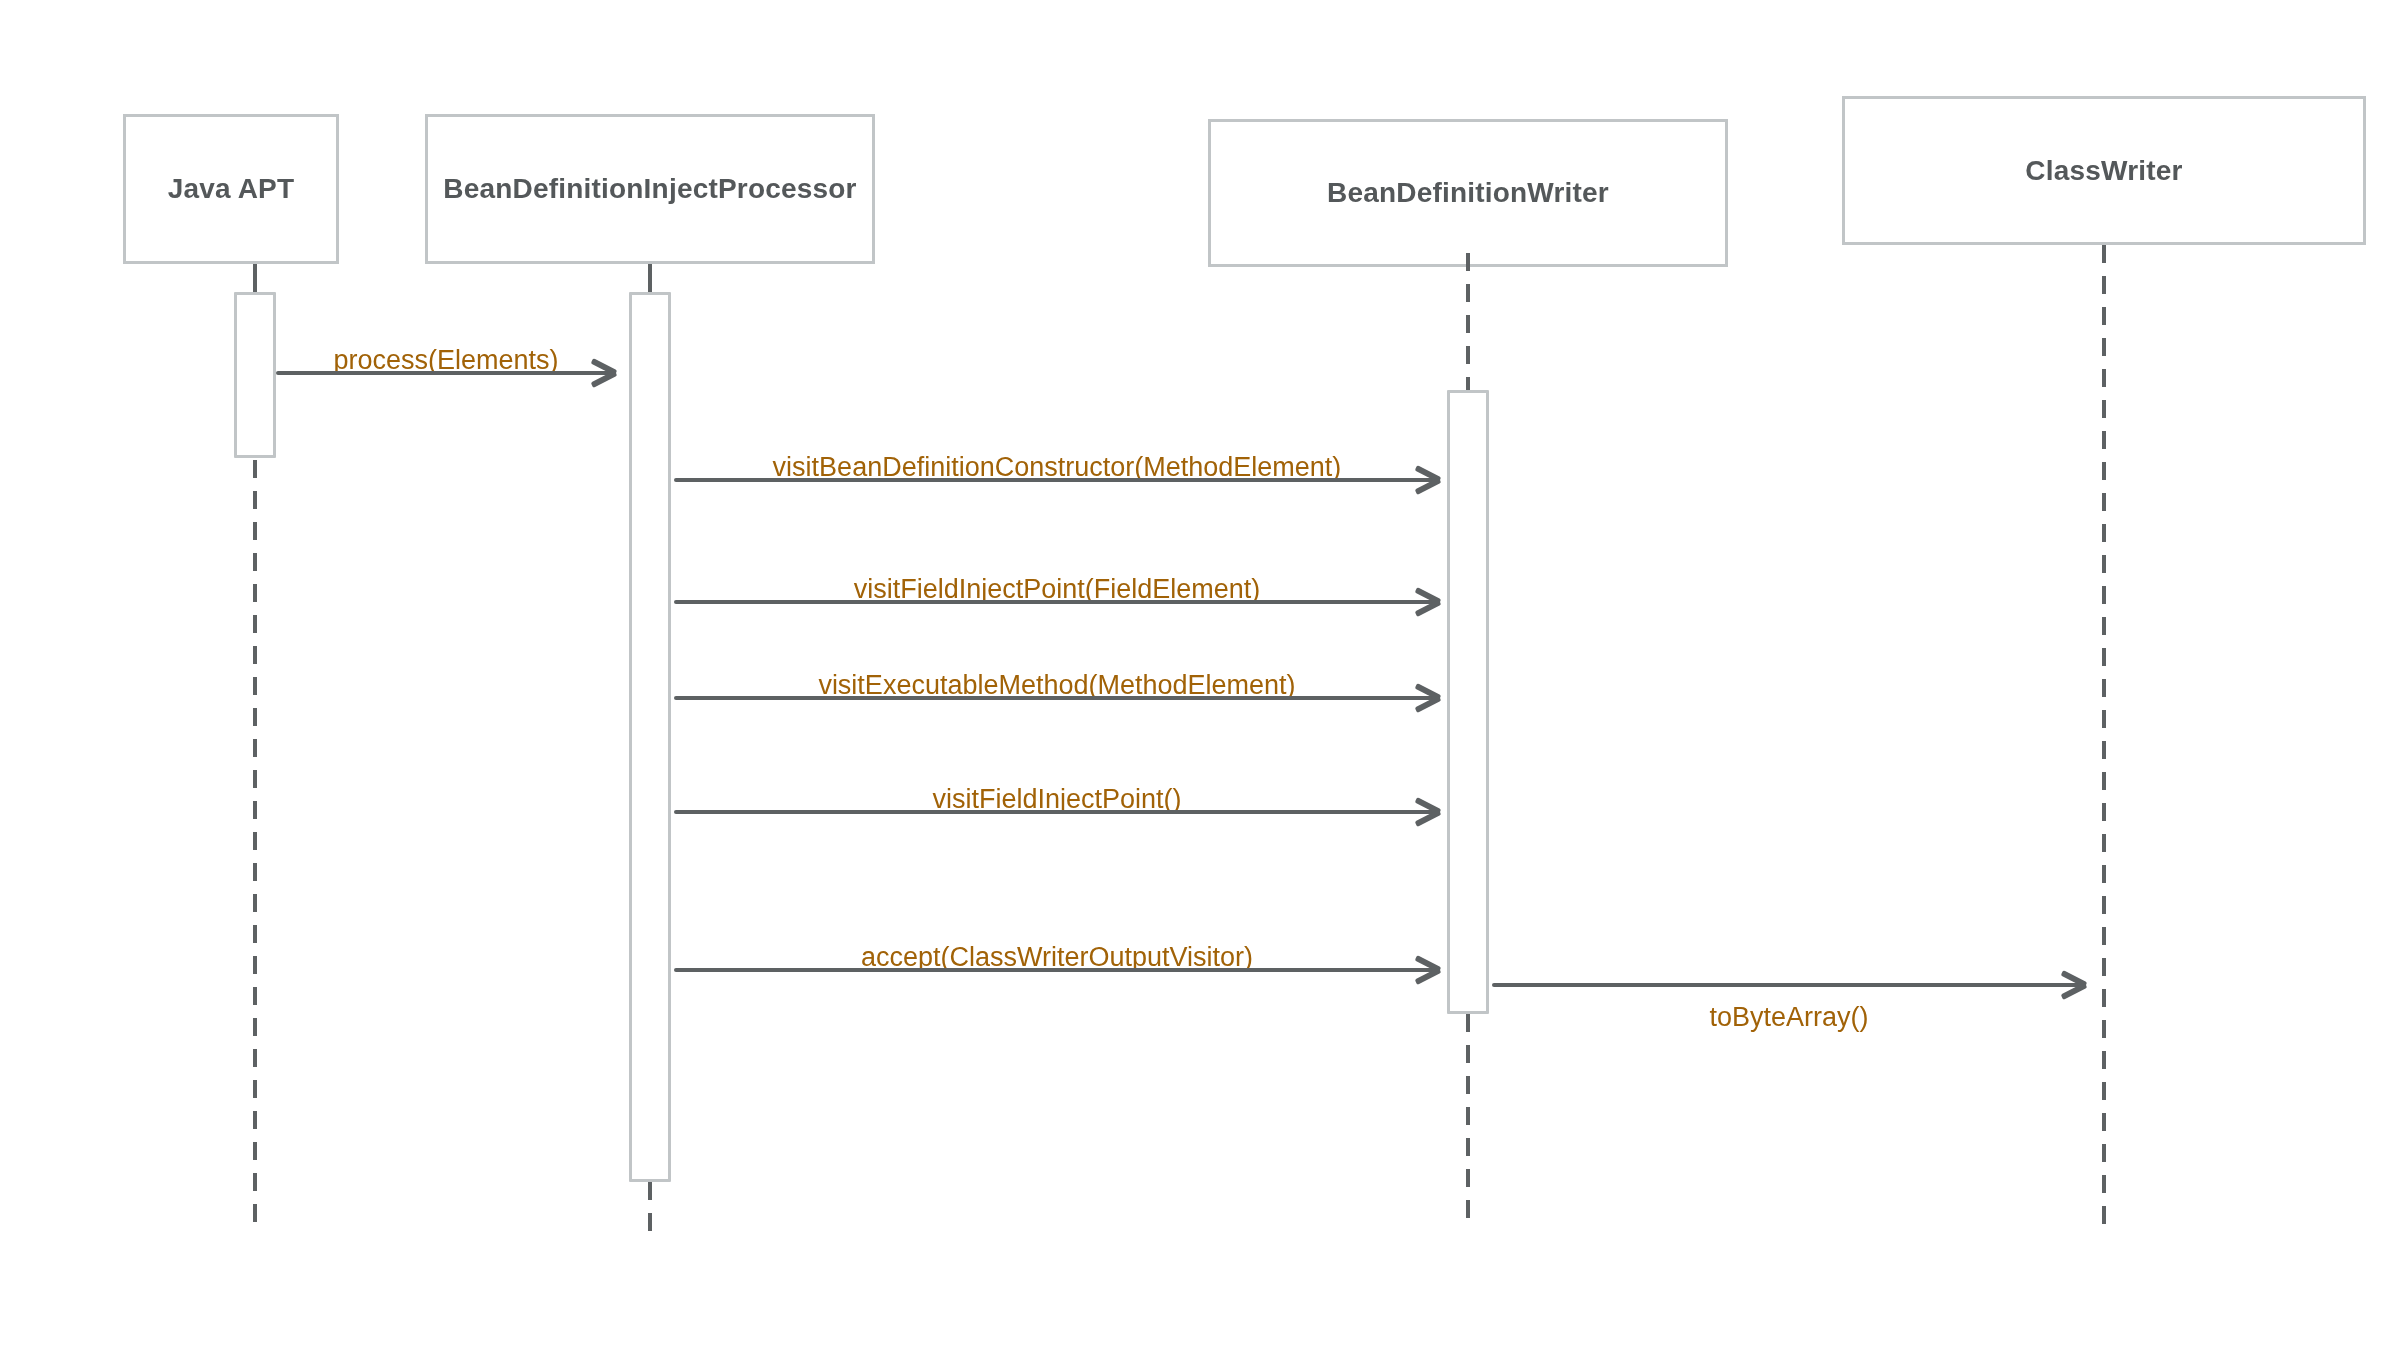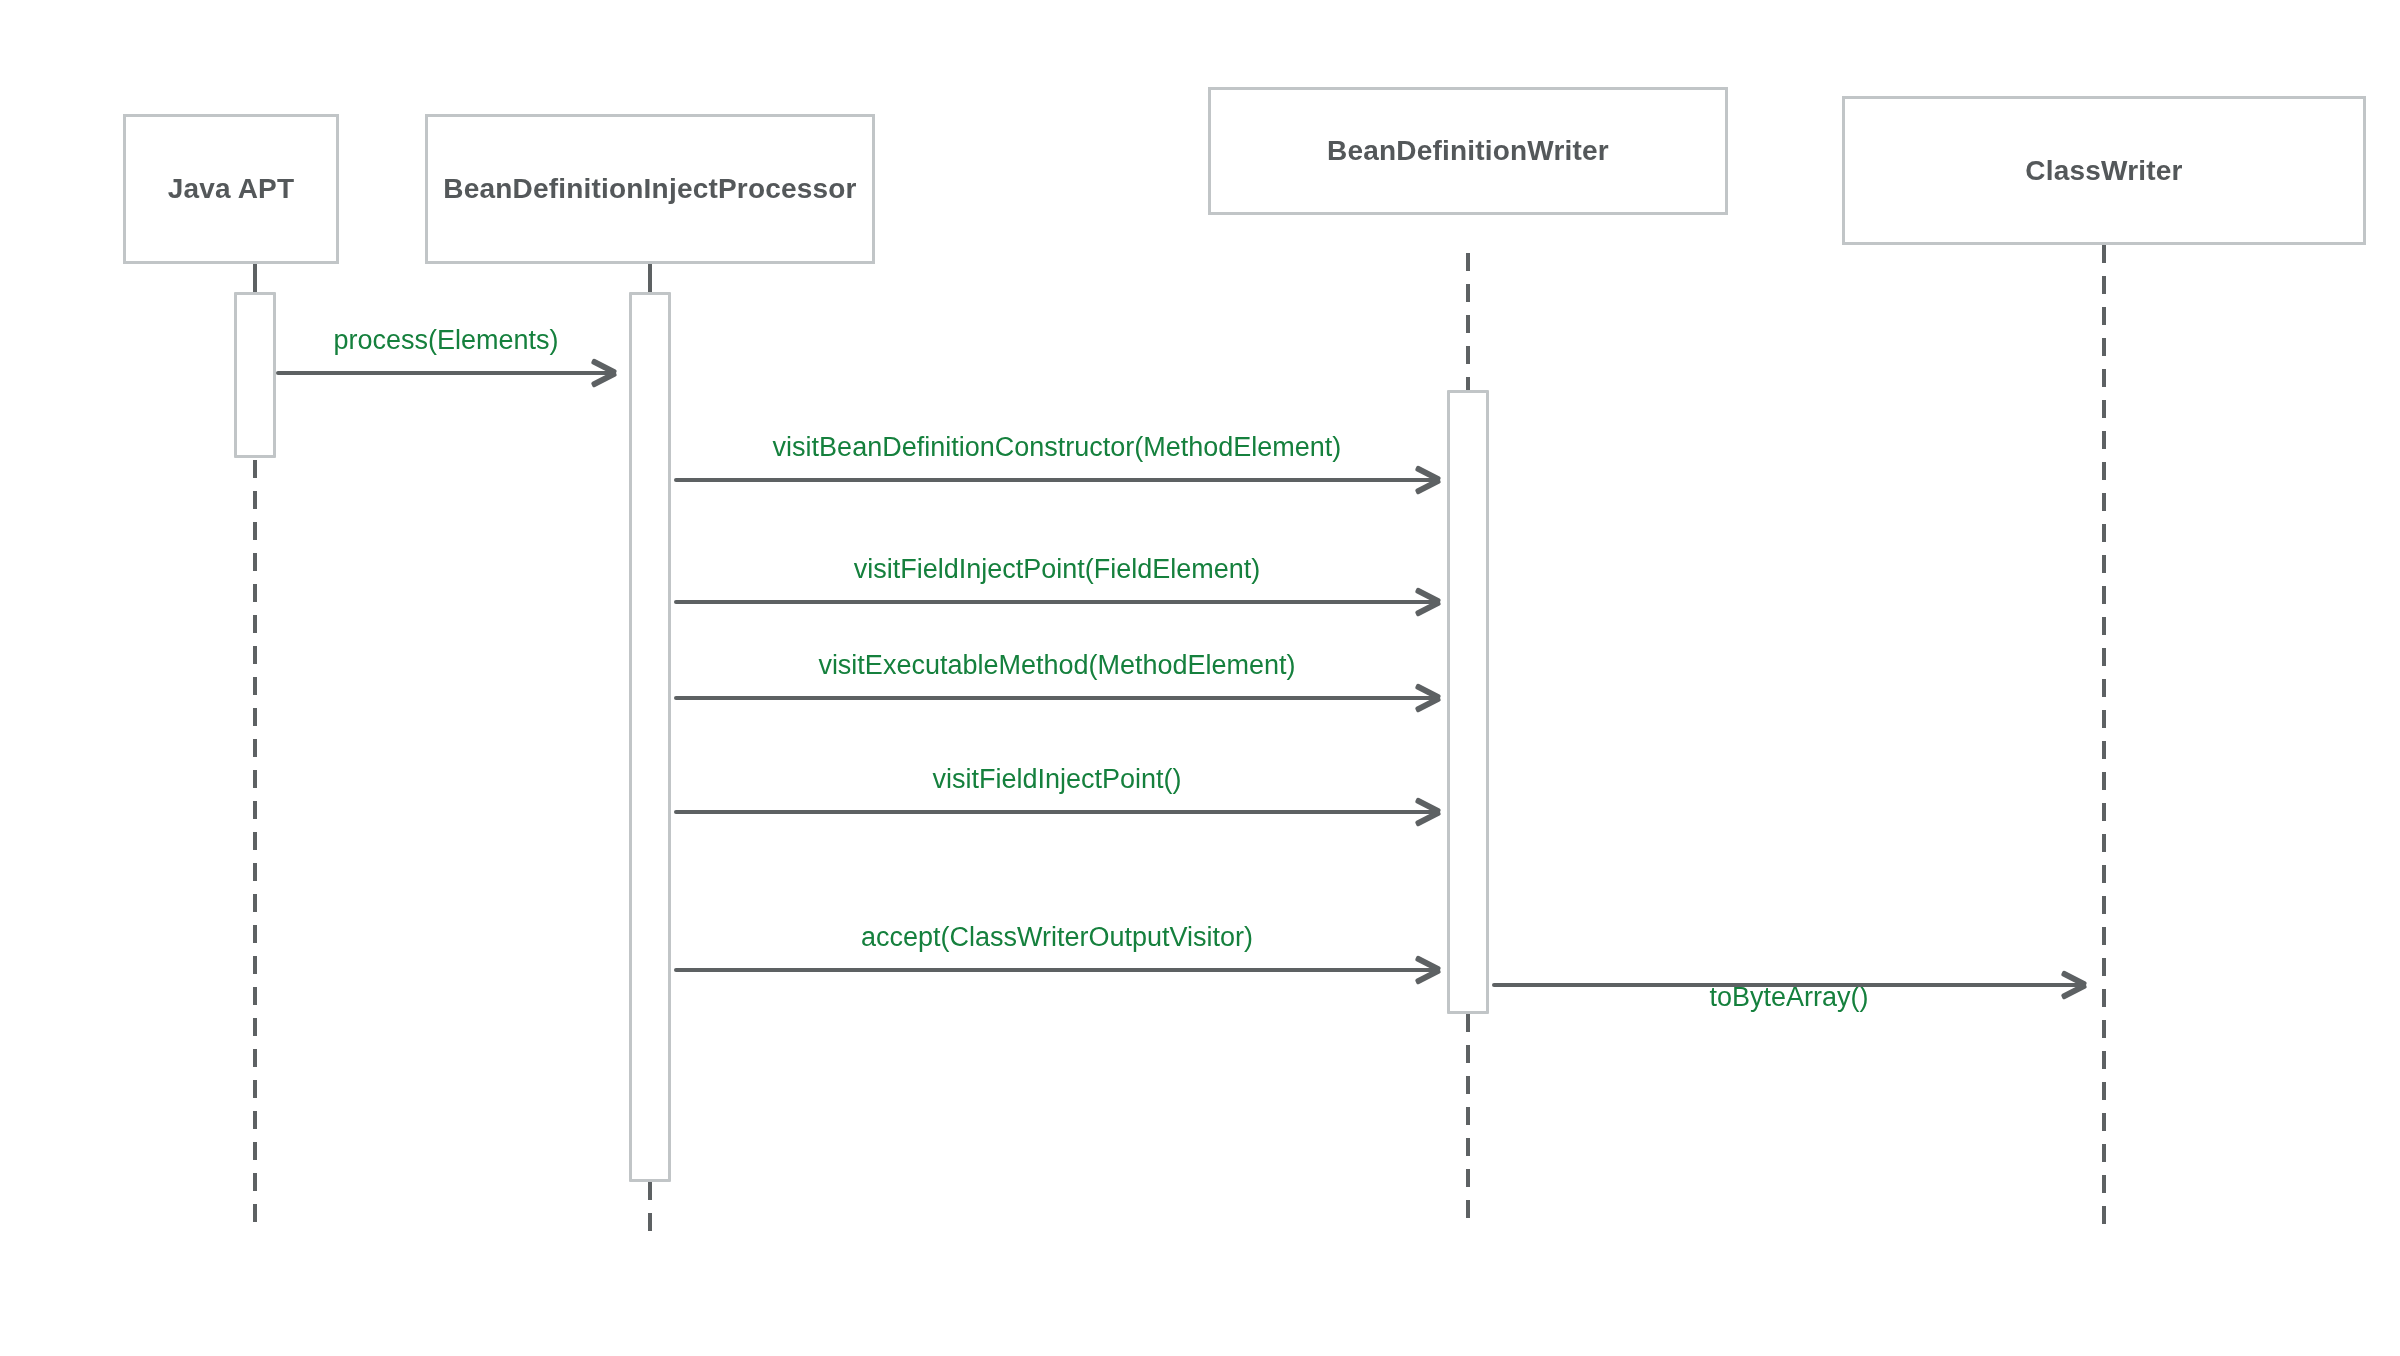--- a/index.html
+++ b/index.html
@@ -35,24 +35,25 @@
     background:#ffffff;
     border:3px solid #c1c5c7;
     border-radius:1px;
     z-index:3;
   }
   
   .mlabel{
     position:absolute;
     height:38px;line-height:38px;
     text-align:center;
-    color:#15803d;
+    color:#a16207;
     font-size:27px;
     white-space:nowrap;
     z-index:4;
+    margin-top:20px;
   }
   .mline{
     position:absolute;height:4px;background:#5d6163;border-radius:2px;z-index:4;
   }
   .mhead{position:absolute;width:28px;height:28px;z-index:4;}
   .mhead::before,.mhead::after{
     content:"";position:absolute;right:0;top:50%;margin-top:-3px;
     width:27px;height:6px;background:#5d6163;border-radius:2px;
     transform-origin:100% 50%;
   }
@@ -63,21 +64,21 @@
 <body>
 
 <div class="canvas">
 
   <div class="pbox" style="left:123px;top:114px;width:216px;height:150px;">
     <span>Java APT</span>
   </div>
   <div class="pbox" style="left:425px;top:114px;width:450px;height:150px;">
     <span>BeanDefinitionInjectProcessor</span>
   </div>
-  <div class="pbox" style="left:1208px;top:87px;width:520px;height:128px;">
+  <div class="pbox" style="left:1208px;top:119px;width:520px;height:148px;">
     <span>BeanDefinitionWriter</span>
   </div>
   <div class="pbox" style="left:1842px;top:96px;width:524px;height:149px;">
     <span>ClassWriter</span>
   </div>
 
   <div class="stub" style="left:253px;top:264px;height:28px;"></div>
   <div class="dash" style="left:253px;top:460px;height:772px;"></div>
 
   <div class="stub" style="left:648px;top:264px;height:28px;"></div>

